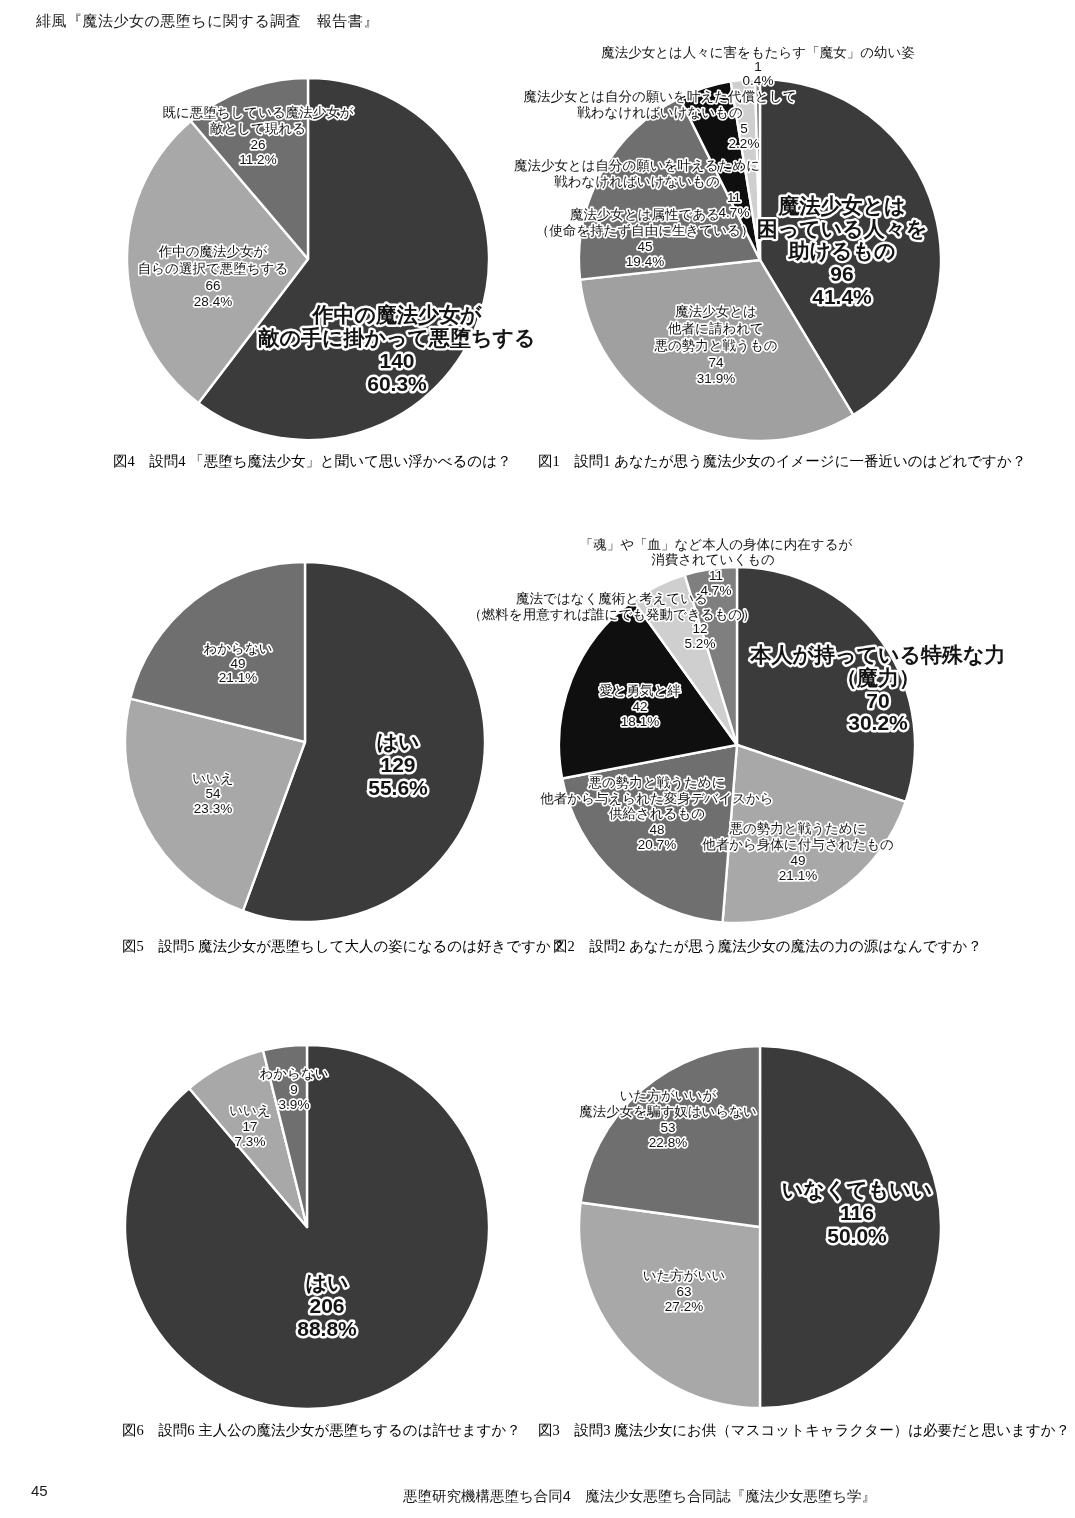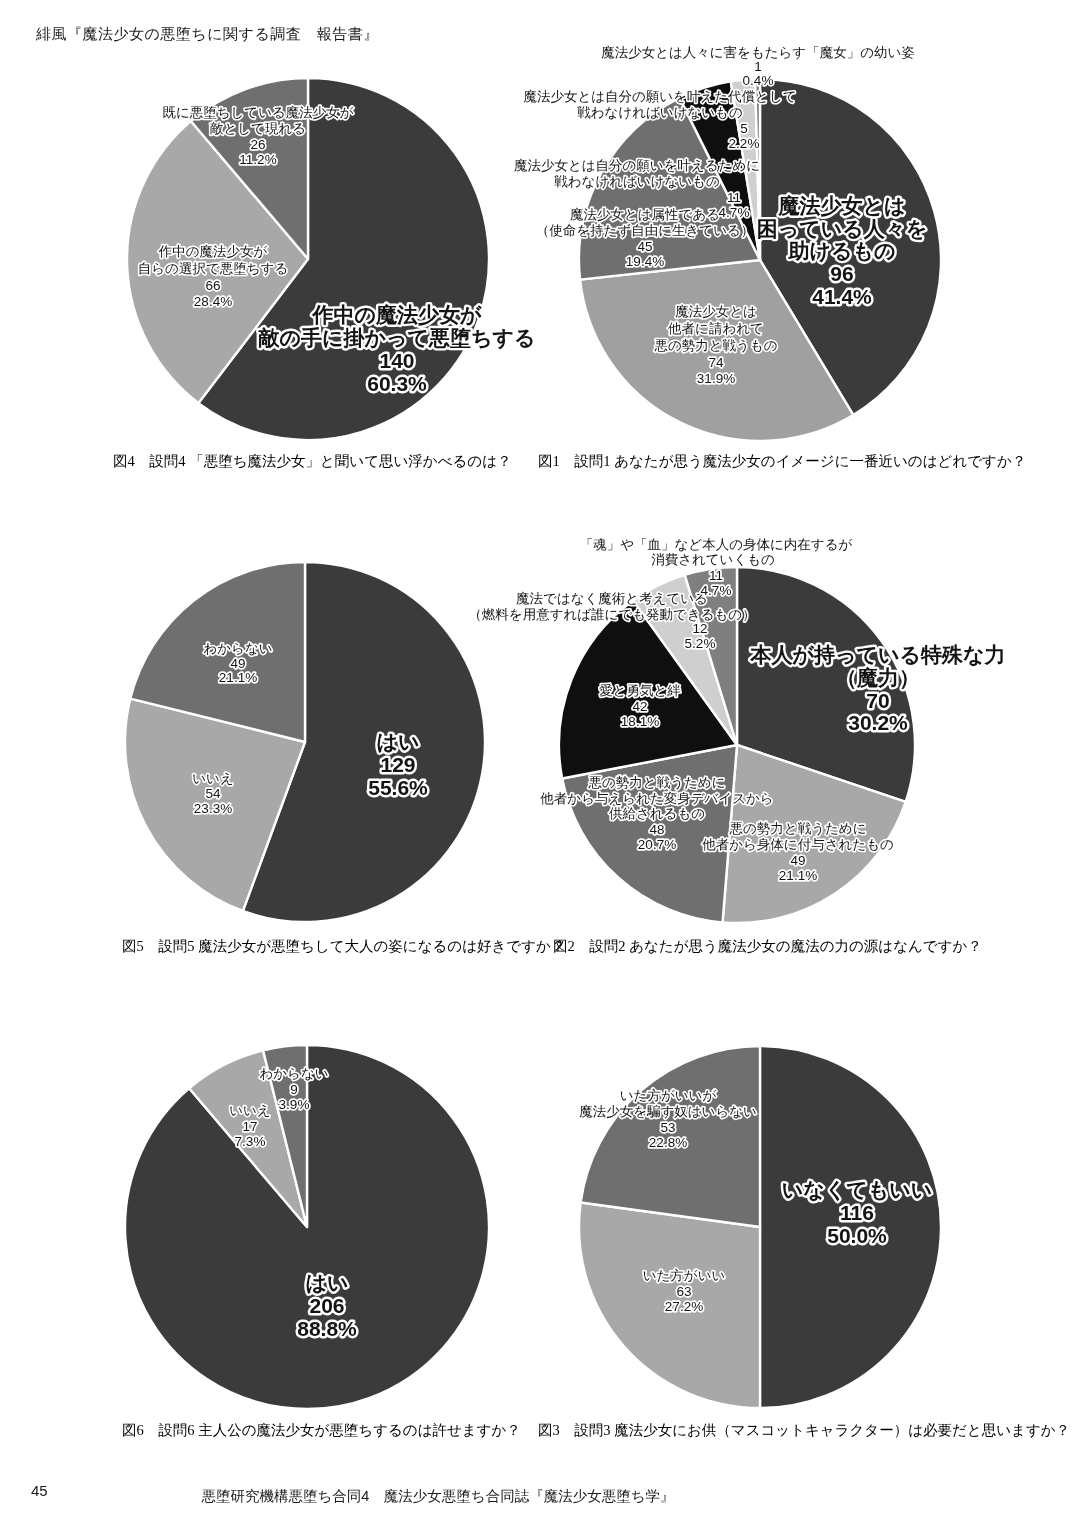--- a/index.html
+++ b/index.html
@@ -1,20 +1,20 @@
 <!DOCTYPE html>
 <html><head>
 <meta charset="utf-8">
 <style>
   html,body{margin:0;padding:0;background:#e8e8e8;}
   .page{position:relative;width:1075px;height:1518px;background:#ffffff;margin:0 auto;overflow:hidden;
         font-family:"Liberation Sans",sans-serif;color:#111;}
-  .doc-header{position:absolute;left:36px;top:25px;font-size:15px;letter-spacing:.5px;color:#1a1a1a;}
+  .doc-header{position:absolute;left:36px;top:12px;font-size:15px;letter-spacing:.5px;color:#1a1a1a;}
   .page-number{position:absolute;left:31px;top:1482px;font-size:15px;color:#1a1a1a;}
-  .doc-footer{position:absolute;left:0;top:1487px;width:876px;text-align:center;font-size:14.5px;color:#1a1a1a;}
+  .doc-footer{position:absolute;left:0;top:1487px;width:876px;text-align:right;font-size:14.5px;color:#1a1a1a;}
   #charts{position:absolute;left:0;top:0;}
   .slice{stroke:#ffffff;stroke-width:2.4;stroke-linejoin:round;}
   .lbl{font-family:"Liberation Sans",sans-serif;font-size:13.5px;fill:#141414;
        stroke:#ffffff;stroke-width:3.4px;paint-order:stroke;stroke-linejoin:round;text-anchor:middle;}
   .lbl.big{font-size:21px;font-weight:bold;stroke-width:4.8px;}
   .caption{font-family:"Liberation Serif",serif;font-size:14.5px;fill:#000;text-anchor:start;}
 </style>
 </head>
 <body>
 

